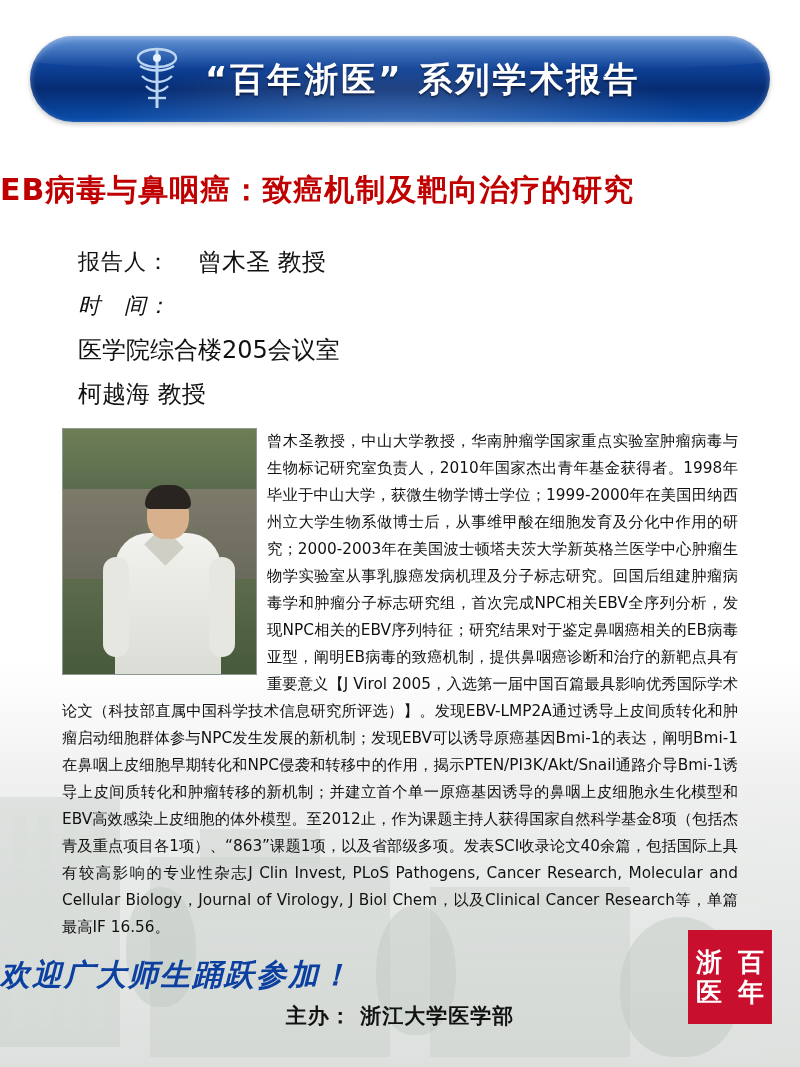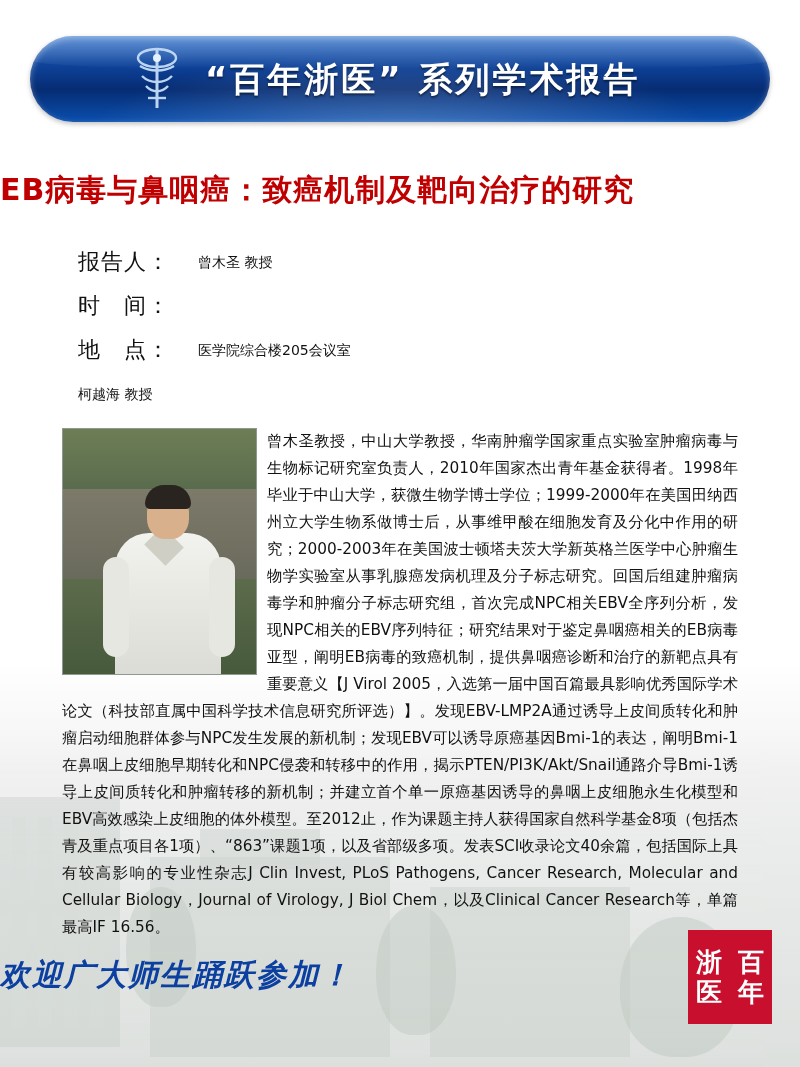--- a/index.html
+++ b/index.html
@@ -131,23 +131,24 @@
     font-size: 22px;
     line-height: 44px;
     white-space: nowrap;
   }
   .info-label {
     width: 120px;
     letter-spacing: 1px;
   }
   .info-label.spaced {
     letter-spacing: 1px;
+    font-style: italic;
   }
   .info-value {
-    font-size: 14px;
+    font-size: 24px;
   }
 
   
   .photo {
     position: absolute;
     left: 62px;
     top: 428px;
     width: 193px;
     height: 245px;
     border: 1px solid #8d9a90;
@@ -299,21 +300,20 @@
 
   <div class="info">
     <div class="info-row">
       <span class="info-label">报告人：</span>
       <span class="info-value">曾木圣 教授</span>
     </div>
     <div class="info-row">
       <span class="info-label spaced">时　间：</span>
     </div>
     <div class="info-row">
-      <span class="info-label spaced">地　点：</span>
       <span class="info-value">医学院综合楼205会议室</span>
     </div>
     <div class="info-row">
       <span class="info-value">柯越海 教授</span>
     </div>
   </div>
 
   <div class="bio">
     <div class="float-gap"></div>
     <span>曾木圣教授，中山大学教授，华南肿瘤学国家重点实验室肿瘤病毒与生物标记研究室负责人，2010年国家杰出青年基金获得者。1998年毕业于中山大学，获微生物学博士学位；1999-2000年在美国田纳西州立大学生物系做博士后，从事维甲酸在细胞发育及分化中作用的研究；2000-2003年在美国波士顿塔夫茨大学新英格兰医学中心肿瘤生物学实验室从事乳腺癌发病机理及分子标志研究。回国后组建肿瘤病毒学和肿瘤分子标志研究组，首次完成NPC相关EBV全序列分析，发现NPC相关的EBV序列特征；研究结果对于鉴定鼻咽癌相关的EB病毒亚型，阐明EB病毒的致癌机制，提供鼻咽癌诊断和治疗的新靶点具有重要意义【J Virol 2005，入选第一届中国百篇最具影响优秀国际学术论文（科技部直属中国科学技术信息研究所评选）】。发现EBV-LMP2A通过诱导上皮间质转化和肿瘤启动细胞群体参与NPC发生发展的新机制；发现EBV可以诱导原癌基因Bmi-1的表达，阐明Bmi-1在鼻咽上皮细胞早期转化和NPC侵袭和转移中的作用，揭示PTEN/PI3K/Akt/Snail通路介导Bmi-1诱导上皮间质转化和肿瘤转移的新机制；并建立首个单一原癌基因诱导的鼻咽上皮细胞永生化模型和EBV高效感染上皮细胞的体外模型。至2012止，作为课题主持人获得国家自然科学基金8项（包括杰青及重点项目各1项）、“863”课题1项，以及省部级多项。发表SCI收录论文40余篇，包括国际上具有较高影响的专业性杂志J Clin Invest, PLoS Pathogens, Cancer Research, Molecular and Cellular Biology，Journal of Virology, J Biol Chem，以及Clinical Cancer Research等，单篇最高IF 16.56。</span>
@@ -325,20 +325,21 @@
     <div class="ground"></div>
     <div class="body"></div>
     <div class="arm-l"></div>
     <div class="arm-r"></div>
     <div class="collar"></div>
     <div class="head"></div>
     <div class="hair"></div>
   </div>
 
   <div class="welcome">欢迎广大师生踊跃参加！</div>
+  <div class="organizer">主办： 浙江大学医学部</div>
 
   <div class="seal">
     <span>浙</span>
     <span>百</span>
     <span>医</span>
     <span>年</span>
   </div>
 
 </div>
 

